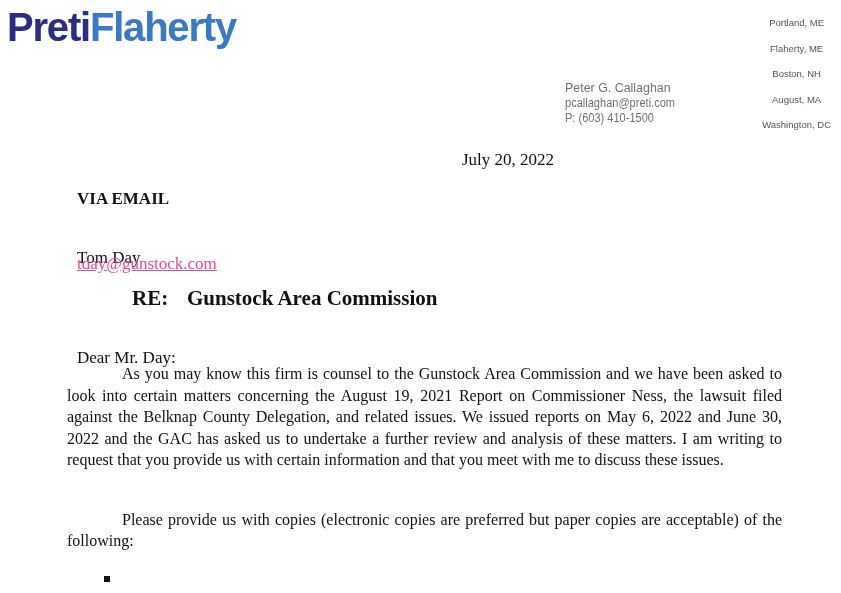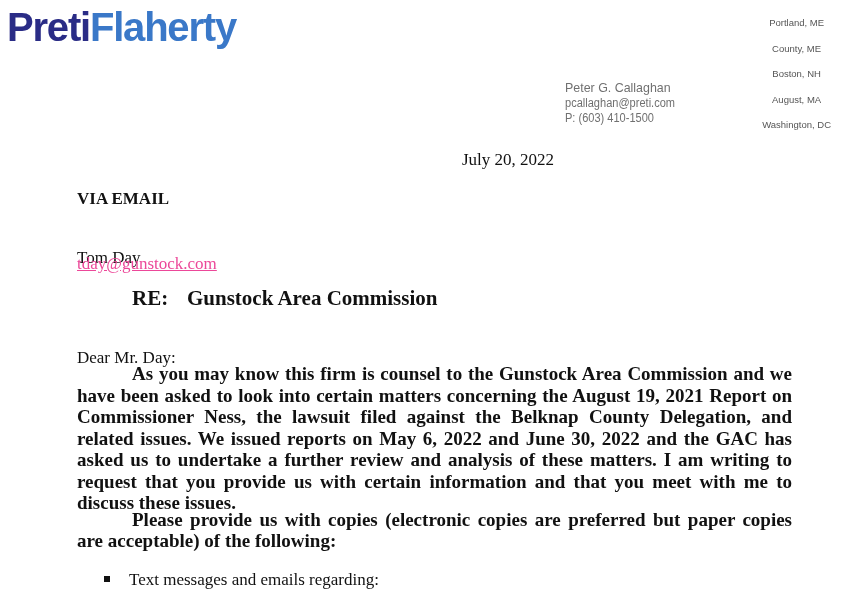--- a/index.html
+++ b/index.html
@@ -95,27 +95,26 @@
     .salutation {
       position: absolute;
       left: 77px;
       top: 325px;
       font-size: 17px;
       margin-top: 23px;
     }
 
     .para {
       position: absolute;
-      left: 77px;
+      left: 67px;
       width: 715px;
-      font-size: 19px;
+      font-size: 16px;
       line-height: 21.5px;
       text-align: justify;
       text-indent: 55px;
-      font-weight: bold;
     }
     .para1 { top: 363px; }
     .para2 {
       top: 509px;
       line-height: 21px;
     }
 
     .bullet-item {
       position: absolute;
       left: 104px;
@@ -136,21 +135,21 @@
   </style>
 </head>
 <body>
 
 <div class="logo">
   <span class="p1">Preti</span><span class="p2">Flaherty</span>
 </div>
 
 <div class="offices">
   <div>Portland, ME</div>
-  <div>County, ME</div>
+  <div>Flaherty, ME</div>
   <div>Boston, NH</div>
   <div>August, MA</div>
   <div>Washington, DC</div>
 </div>
 
 <div class="sender">
   <div class="name">Peter G. Callaghan</div>
   <div>pcallaghan@preti.com</div>
   <div>P: (603) 410-1500</div>
 </div>
@@ -166,14 +165,14 @@
   <span class="re-label">RE:</span><span>Gunstock Area Commission</span>
 </div>
 
 <div class="salutation">Dear Mr. Day:</div>
 
 <div class="para para1">As you may know this firm is counsel to the Gunstock Area Commission and we have been asked to look into certain matters concerning the August 19, 2021 Report on Commissioner Ness, the lawsuit filed against the Belknap County Delegation, and related issues. We issued reports on May 6, 2022 and June 30, 2022 and the GAC has asked us to undertake a further review and analysis of these matters. I am writing to request that you provide us with certain information and that you meet with me to discuss these issues.</div>
 
 <div class="para para2">Please provide us with copies (electronic copies are preferred but paper copies are acceptable) of the following:</div>
 
 <div class="bullet-item">
-  <span class="bullet"></span><span>Text messages and emails regarding:</span>
+  <span class="bullet"></span>
 </div>
 
 </body></html>

